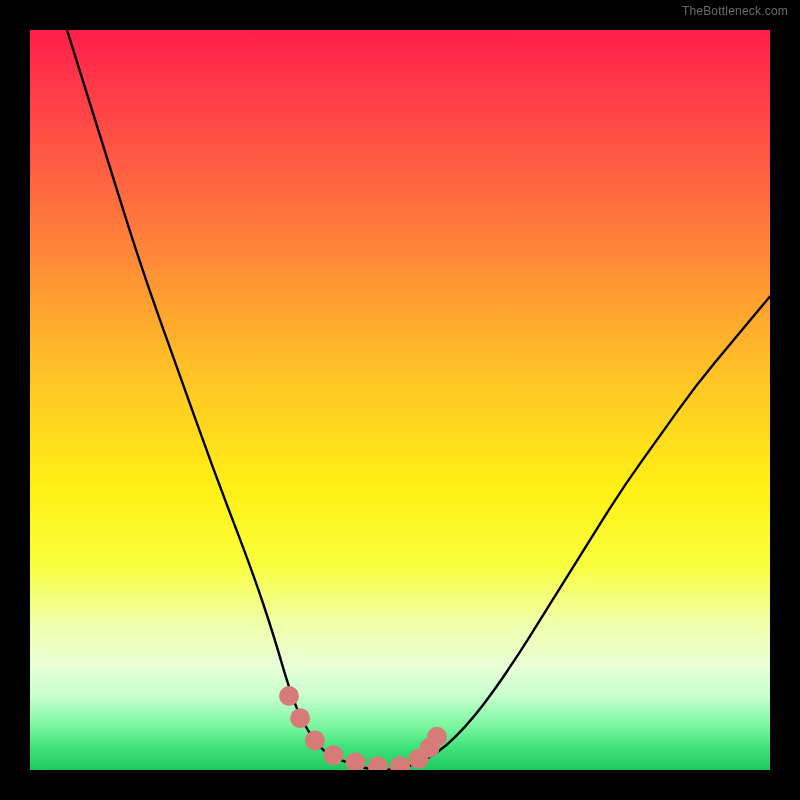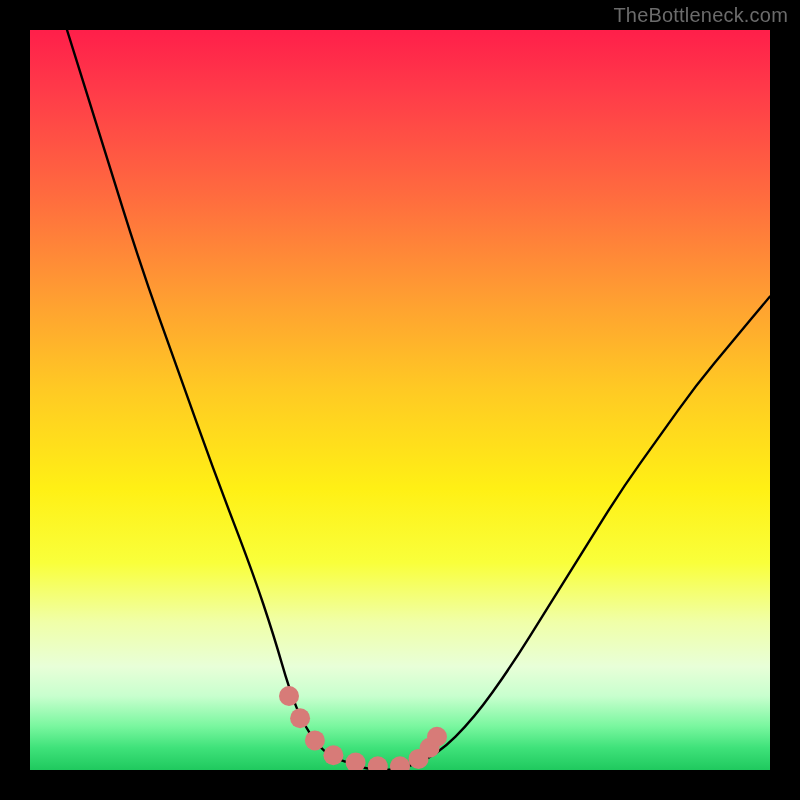--- a/index.html
+++ b/index.html
@@ -37,21 +37,21 @@
       #7bf7a0 94%,
       #3fe27a 97%,
       #1fc95e 100%
     );
   }
   .watermark {
     position: absolute;
     top: 4px;
     right: 12px;
     color: #6b6b6b;
-    font-size: 20px;
+    font-size: 12px;
     letter-spacing: 0.2px;
     user-select: none;
     margin-left: 11px;
   }
   svg.curve {
     position: absolute;
     left: 0; top: 0;
     width: 740px; height: 740px;
   }
 </style>

